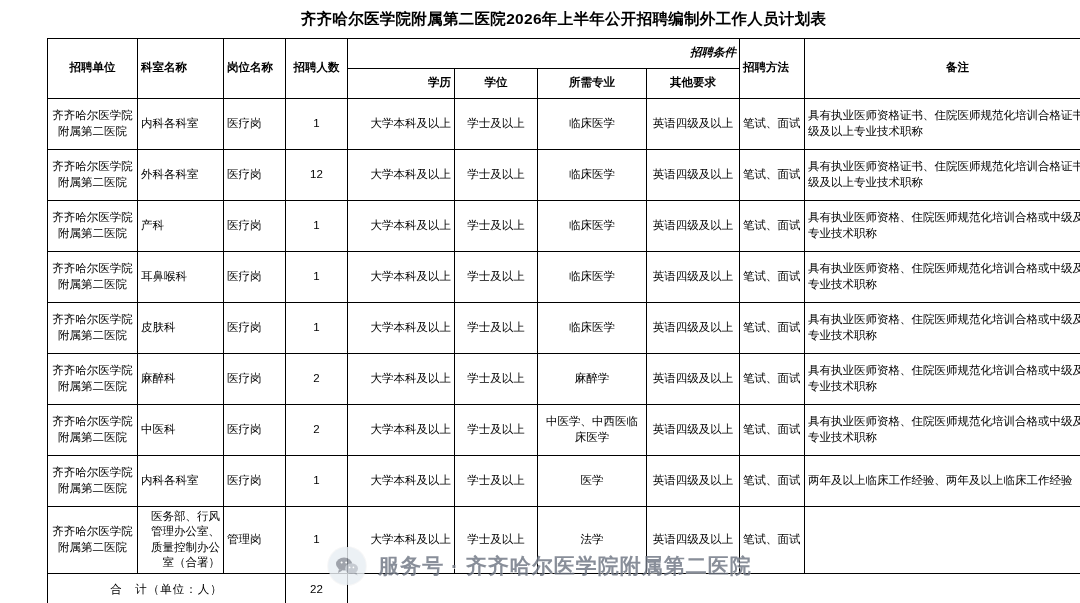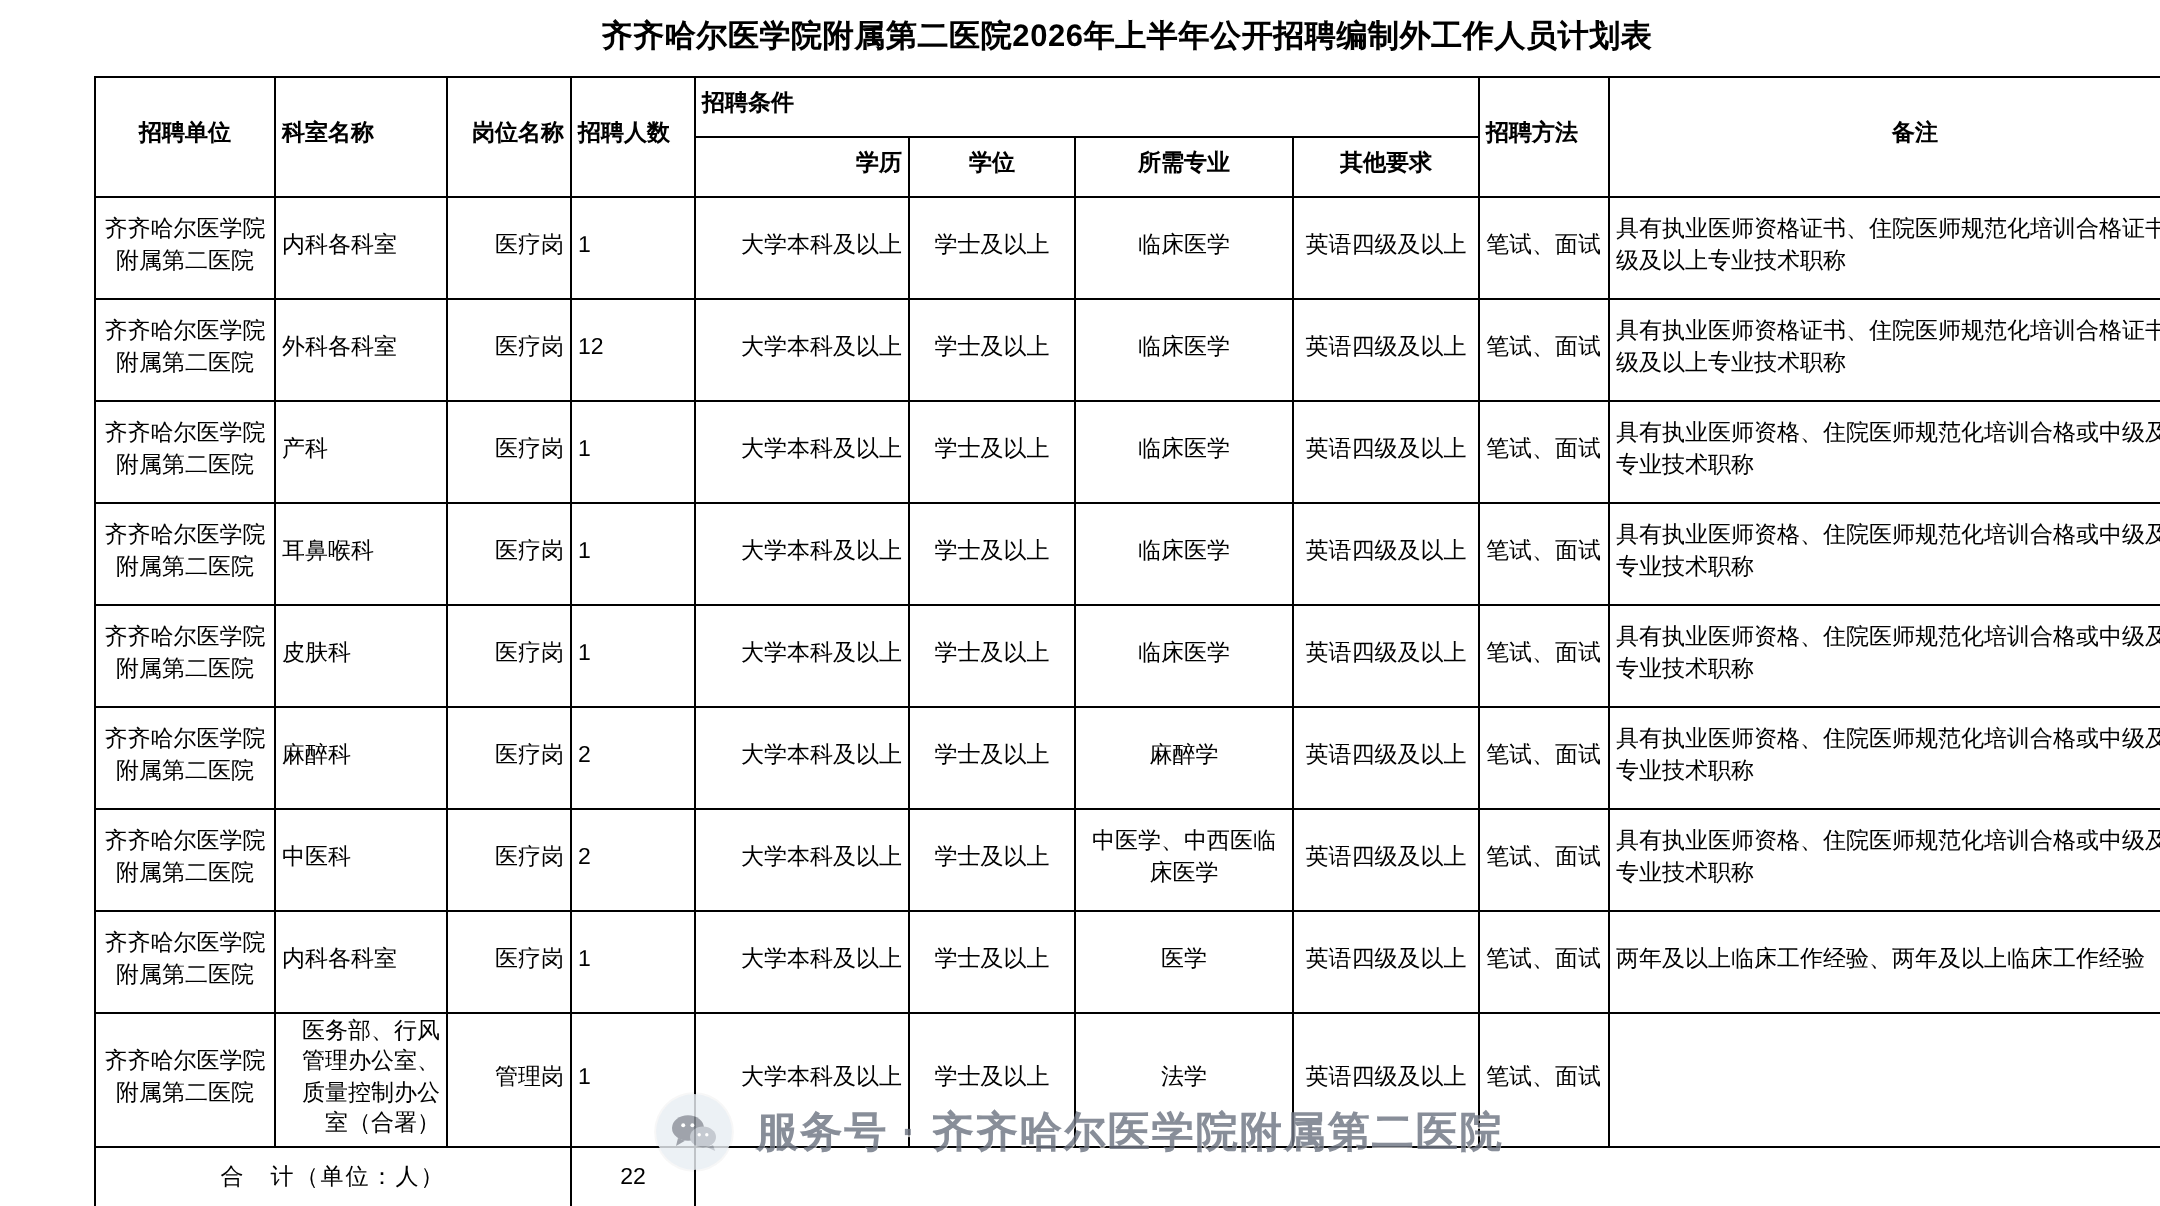--- a/index.html
+++ b/index.html
@@ -54,25 +54,25 @@
     text-align: center;
     font-size: 11px;
     line-height: 1.35;
   }
   .c-dept {
     width: 86px;
     text-align: left;
   }
   .c-post {
     width: 62px;
-    text-align: right;
+    text-align: left;
   }
   .c-num {
     width: 62px;
-    text-align: left;
+    text-align: center;
   }
   .c-edu {
     width: 107px;
     text-align: right;
   }
   .c-deg {
     width: 83px;
     text-align: center;
   }
   .c-major {
@@ -85,21 +85,22 @@
   }
   .c-method {
     width: 65px;
     text-align: left;
   }
   .c-remark {
     text-align: left;
     padding-left: 5px;
   }
   .hdr-cond {
-    text-align: left;
+    text-align: right;
+    font-style: italic;
   }
   .tall-head {
     height: 30px;
   }
   .row td {
     height: 46px;
   }
   .row-tall td {
     height: 56px;
   }

